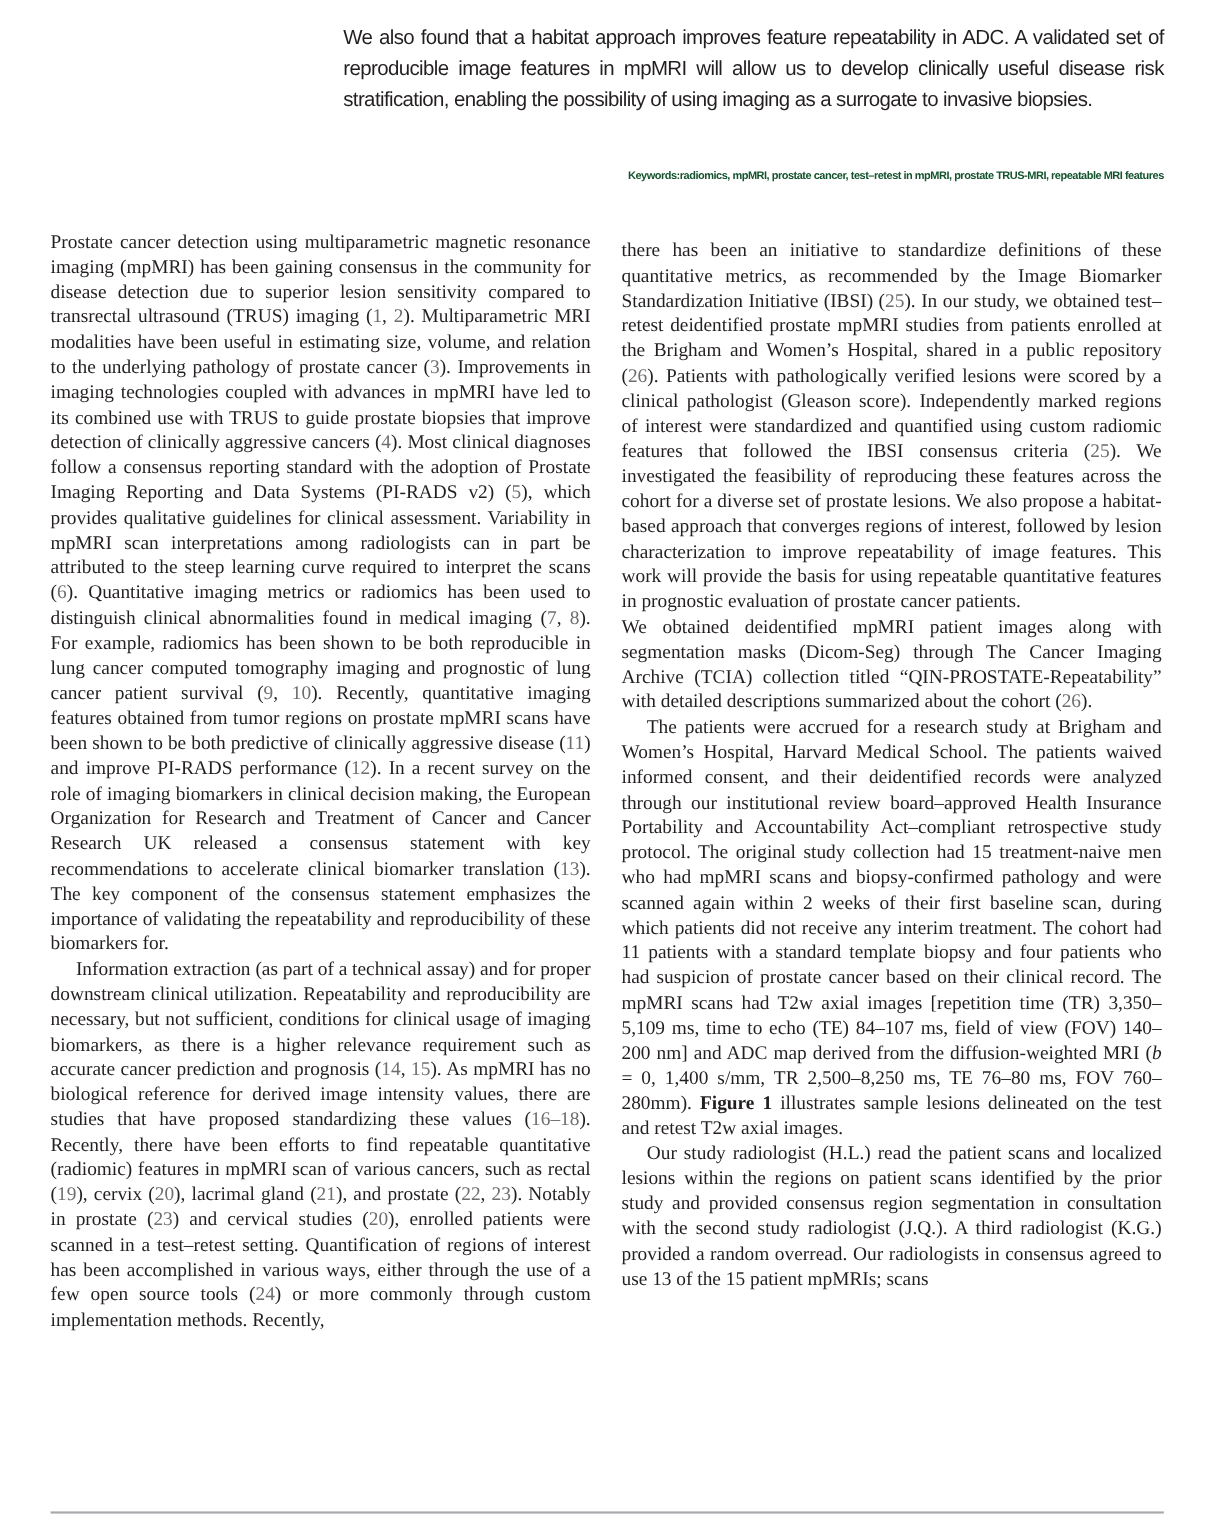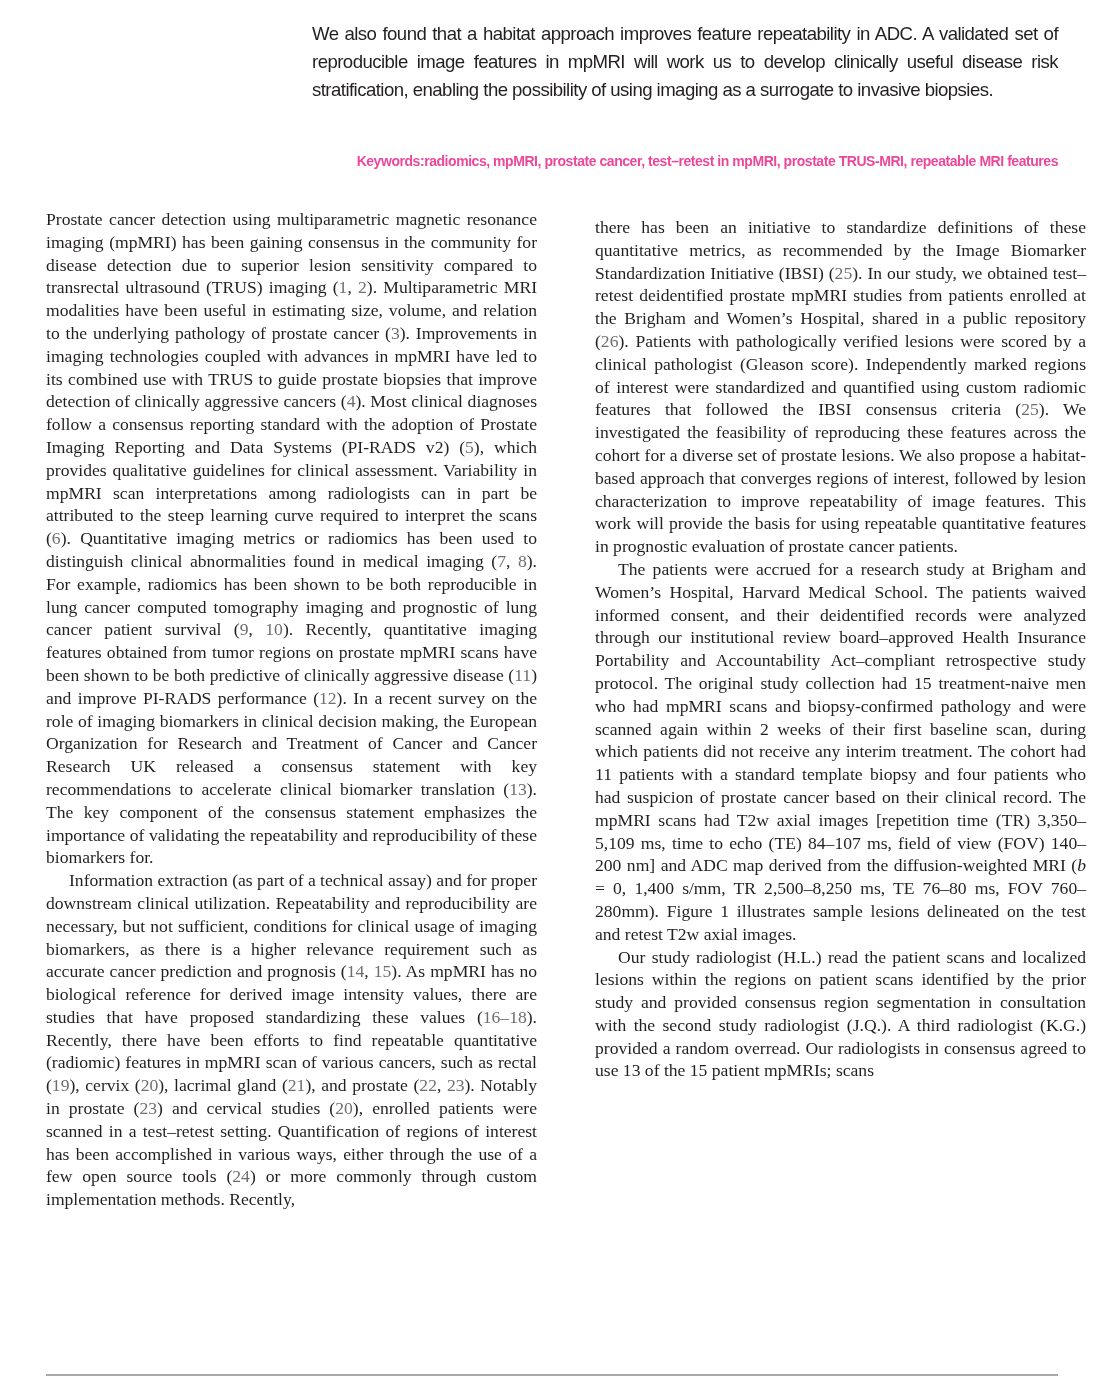--- a/index.html
+++ b/index.html
@@ -4,45 +4,46 @@
 <style>
   html, body { margin: 0; padding: 0; background: #ffffff; }
   body { width: 1100px; height: 1382px; position: relative; overflow: hidden; color: #231f20; }
   .abstract {
     position: absolute; left: 312px; top: 20px; width: 746px;
     font-family: "Liberation Sans", sans-serif; font-size: 18.6px; line-height: 28px;
     text-align: justify; letter-spacing: -0.55px; color: #231f20;
   }
   .keywords {
     position: absolute; left: 312px; top: 152px; width: 746px;
-    font-family: "Liberation Sans", sans-serif; font-size: 14px; line-height: 18px;
-    font-weight: bold; letter-spacing: -0.45px; text-align: right; color: #ec4899; white-space: nowrap;
+    font-family: "Liberation Sans", sans-serif; font-size: 10px; line-height: 18px;
+    font-weight: bold; letter-spacing: -0.45px; text-align: right; color: #14532d; white-space: nowrap;
   }
   .col { position: absolute; width: 491px; font-family: "Liberation Serif", serif; font-size: 17.6px; line-height: 22.8px; color: #231f20; }
   .col.left { left: 46px; top: 208px; }
-  .col.right { left: 595px; top: 216px; }
+  .col.right { left: 565px; top: 216px; }
   .col p { margin: 0; text-align: justify; }
   .col p.indent { text-indent: 23px; }
   h2 { font-family: "Liberation Sans", sans-serif; font-weight: bold; font-size: 23px; letter-spacing: -0.4px; margin: 0; color: #231f20; }
   .left h2 { height: 48px; line-height: 34px; }
   .right h2.mm { margin-top: 36px; height: 44px; line-height: 34px; }
   .ref { color: #6d6e70; }
-  .fig { font-weight: normal; }
+  .fig { font-weight: bold; }
   .rule { position: absolute; left: 46px; top: 1374px; width: 1012px; height: 2px; background: #a7a9ac; }
 </style>
 </head>
 <body style="color: rgb(35, 31, 32);">
 
-<div class="abstract">We also found that a habitat approach improves feature repeatability in ADC. A validated set of reproducible image features in mpMRI will work us to develop clinically useful disease risk stratification, enabling the possibility of using imaging as a surrogate to invasive biopsies.</div>
+<div class="abstract">We also found that a habitat approach improves feature repeatability in ADC. A validated set of reproducible image features in mpMRI will allow us to develop clinically useful disease risk stratification, enabling the possibility of using imaging as a surrogate to invasive biopsies.</div>
 <div class="keywords"><span>Keywords:</span><span>radiomics, mpMRI, prostate cancer, test–retest in mpMRI, prostate TRUS-MRI, repeatable MRI features</span></div>
 
 <div class="col left">
   <p>Prostate cancer detection using multiparametric magnetic resonance imaging (mpMRI) has been gaining consensus in the community for disease detection due to superior lesion sensitivity compared to transrectal ultrasound (TRUS) imaging (<span class="ref">1</span>, <span class="ref">2</span>). Multiparametric MRI modalities have been useful in estimating size, volume, and relation to the underlying pathology of prostate cancer (<span class="ref">3</span>). Improvements in imaging technologies coupled with advances in mpMRI have led to its combined use with TRUS to guide prostate biopsies that improve detection of clinically aggressive cancers (<span class="ref">4</span>). Most clinical diagnoses follow a consensus reporting standard with the adoption of Prostate Imaging Reporting and Data Systems (PI-RADS v2) (<span class="ref">5</span>), which provides qualitative guidelines for clinical assessment. Variability in mpMRI scan interpretations among radiologists can in part be attributed to the steep learning curve required to interpret the scans (<span class="ref">6</span>). Quantitative imaging metrics or radiomics has been used to distinguish clinical abnormalities found in medical imaging (<span class="ref">7</span>, <span class="ref">8</span>). For example, radiomics has been shown to be both reproducible in lung cancer computed tomography imaging and prognostic of lung cancer patient survival (<span class="ref">9</span>, <span class="ref">10</span>). Recently, quantitative imaging features obtained from tumor regions on prostate mpMRI scans have been shown to be both predictive of clinically aggressive disease (<span class="ref">11</span>) and improve PI-RADS performance (<span class="ref">12</span>). In a recent survey on the role of imaging biomarkers in clinical decision making, the European Organization for Research and Treatment of Cancer and Cancer Research UK released a consensus statement with key recommendations to accelerate clinical biomarker translation (<span class="ref">13</span>). The key component of the consensus statement emphasizes the importance of validating the repeatability and reproducibility of these biomarkers for.</p>
   <p class="indent">Information extraction (as part of a technical assay) and for proper downstream clinical utilization. Repeatability and reproducibility are necessary, but not sufficient, conditions for clinical usage of imaging biomarkers, as there is a higher relevance requirement such as accurate cancer prediction and prognosis (<span class="ref">14</span>, <span class="ref">15</span>). As mpMRI has no biological reference for derived image intensity values, there are studies that have proposed standardizing these values (<span class="ref">16–18</span>). Recently, there have been efforts to find repeatable quantitative (radiomic) features in mpMRI scan of various cancers, such as rectal (<span class="ref">19</span>), cervix (<span class="ref">20</span>), lacrimal gland (<span class="ref">21</span>), and prostate (<span class="ref">22</span>, <span class="ref">23</span>). Notably in prostate (<span class="ref">23</span>) and cervical studies (<span class="ref">20</span>), enrolled patients were scanned in a test–retest setting. Quantification of regions of interest has been accomplished in various ways, either through the use of a few open source tools (<span class="ref">24</span>) or more commonly through custom implementation methods. Recently,</p>
 </div>
 
 <div class="col right">
   <p>there has been an initiative to standardize definitions of these quantitative metrics, as recommended by the Image Biomarker Standardization Initiative (IBSI) (<span class="ref">25</span>). In our study, we obtained test–retest deidentified prostate mpMRI studies from patients enrolled at the Brigham and Women’s Hospital, shared in a public repository (<span class="ref">26</span>). Patients with pathologically verified lesions were scored by a clinical pathologist (Gleason score). Independently marked regions of interest were standardized and quantified using custom radiomic features that followed the IBSI consensus criteria (<span class="ref">25</span>). We investigated the feasibility of reproducing these features across the cohort for a diverse set of prostate lesions. We also propose a habitat-based approach that converges regions of interest, followed by lesion characterization to improve repeatability of image features. This work will provide the basis for using repeatable quantitative features in prognostic evaluation of prostate cancer patients.</p>
+  <p>We obtained deidentified mpMRI patient images along with segmentation masks (Dicom-Seg) through The Cancer Imaging Archive (TCIA) collection titled “QIN-PROSTATE-Repeatability” with detailed descriptions summarized about the cohort (<span class="ref">26</span>).</p>
   <p class="indent">The patients were accrued for a research study at Brigham and Women’s Hospital, Harvard Medical School. The patients waived informed consent, and their deidentified records were analyzed through our institutional review board–approved Health Insurance Portability and Accountability Act–compliant retrospective study protocol. The original study collection had 15 treatment-naive men who had mpMRI scans and biopsy-confirmed pathology and were scanned again within 2 weeks of their first baseline scan, during which patients did not receive any interim treatment. The cohort had 11 patients with a standard template biopsy and four patients who had suspicion of prostate cancer based on their clinical record. The mpMRI scans had T2w axial images [repetition time (TR) 3,350–5,109 ms, time to echo (TE) 84–107 ms, field of view (FOV) 140–200 nm] and ADC map derived from the diffusion-weighted MRI (<span style="font-style: italic;">b</span> = 0, 1,400 s/mm, TR 2,500–8,250 ms, TE 76–80 ms, FOV 760–280mm). <span class="fig">Figure 1</span> illustrates sample lesions delineated on the test and retest T2w axial images.</p>
   <p class="indent">Our study radiologist (H.L.) read the patient scans and localized lesions within the regions on patient scans identified by the prior study and provided consensus region segmentation in consultation with the second study radiologist (J.Q.). A third radiologist (K.G.) provided a random overread. Our radiologists in consensus agreed to use 13 of the 15 patient mpMRIs; scans</p>
 </div>
 
 <div class="rule"></div>
 
 </body></html>

